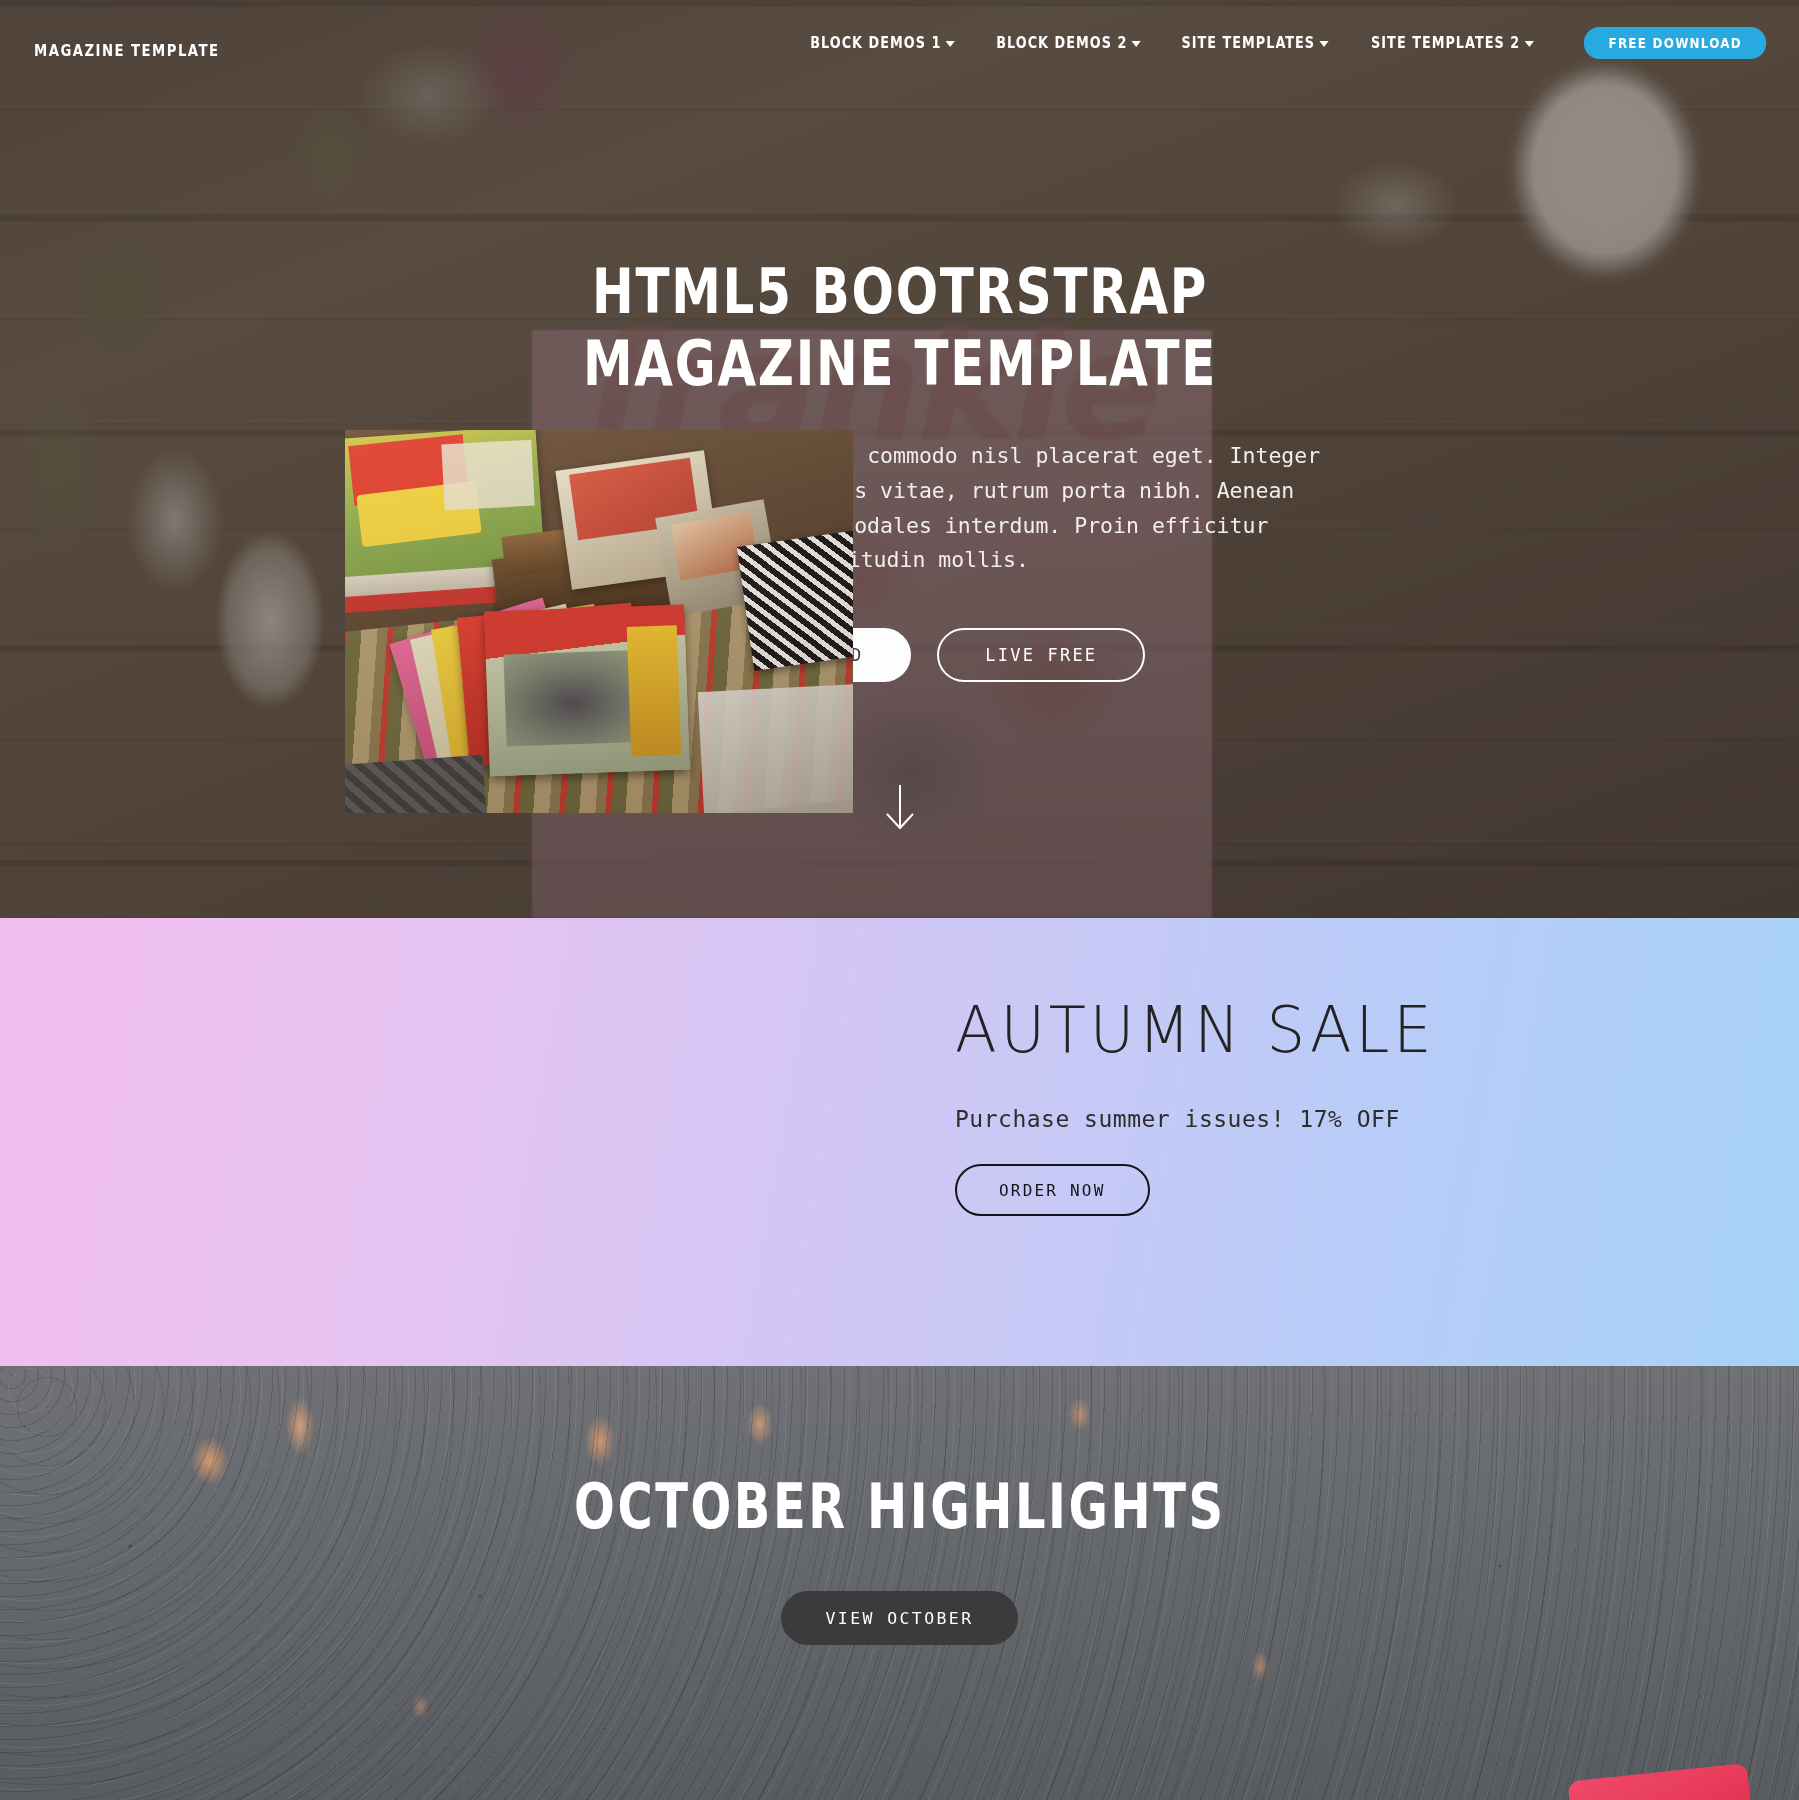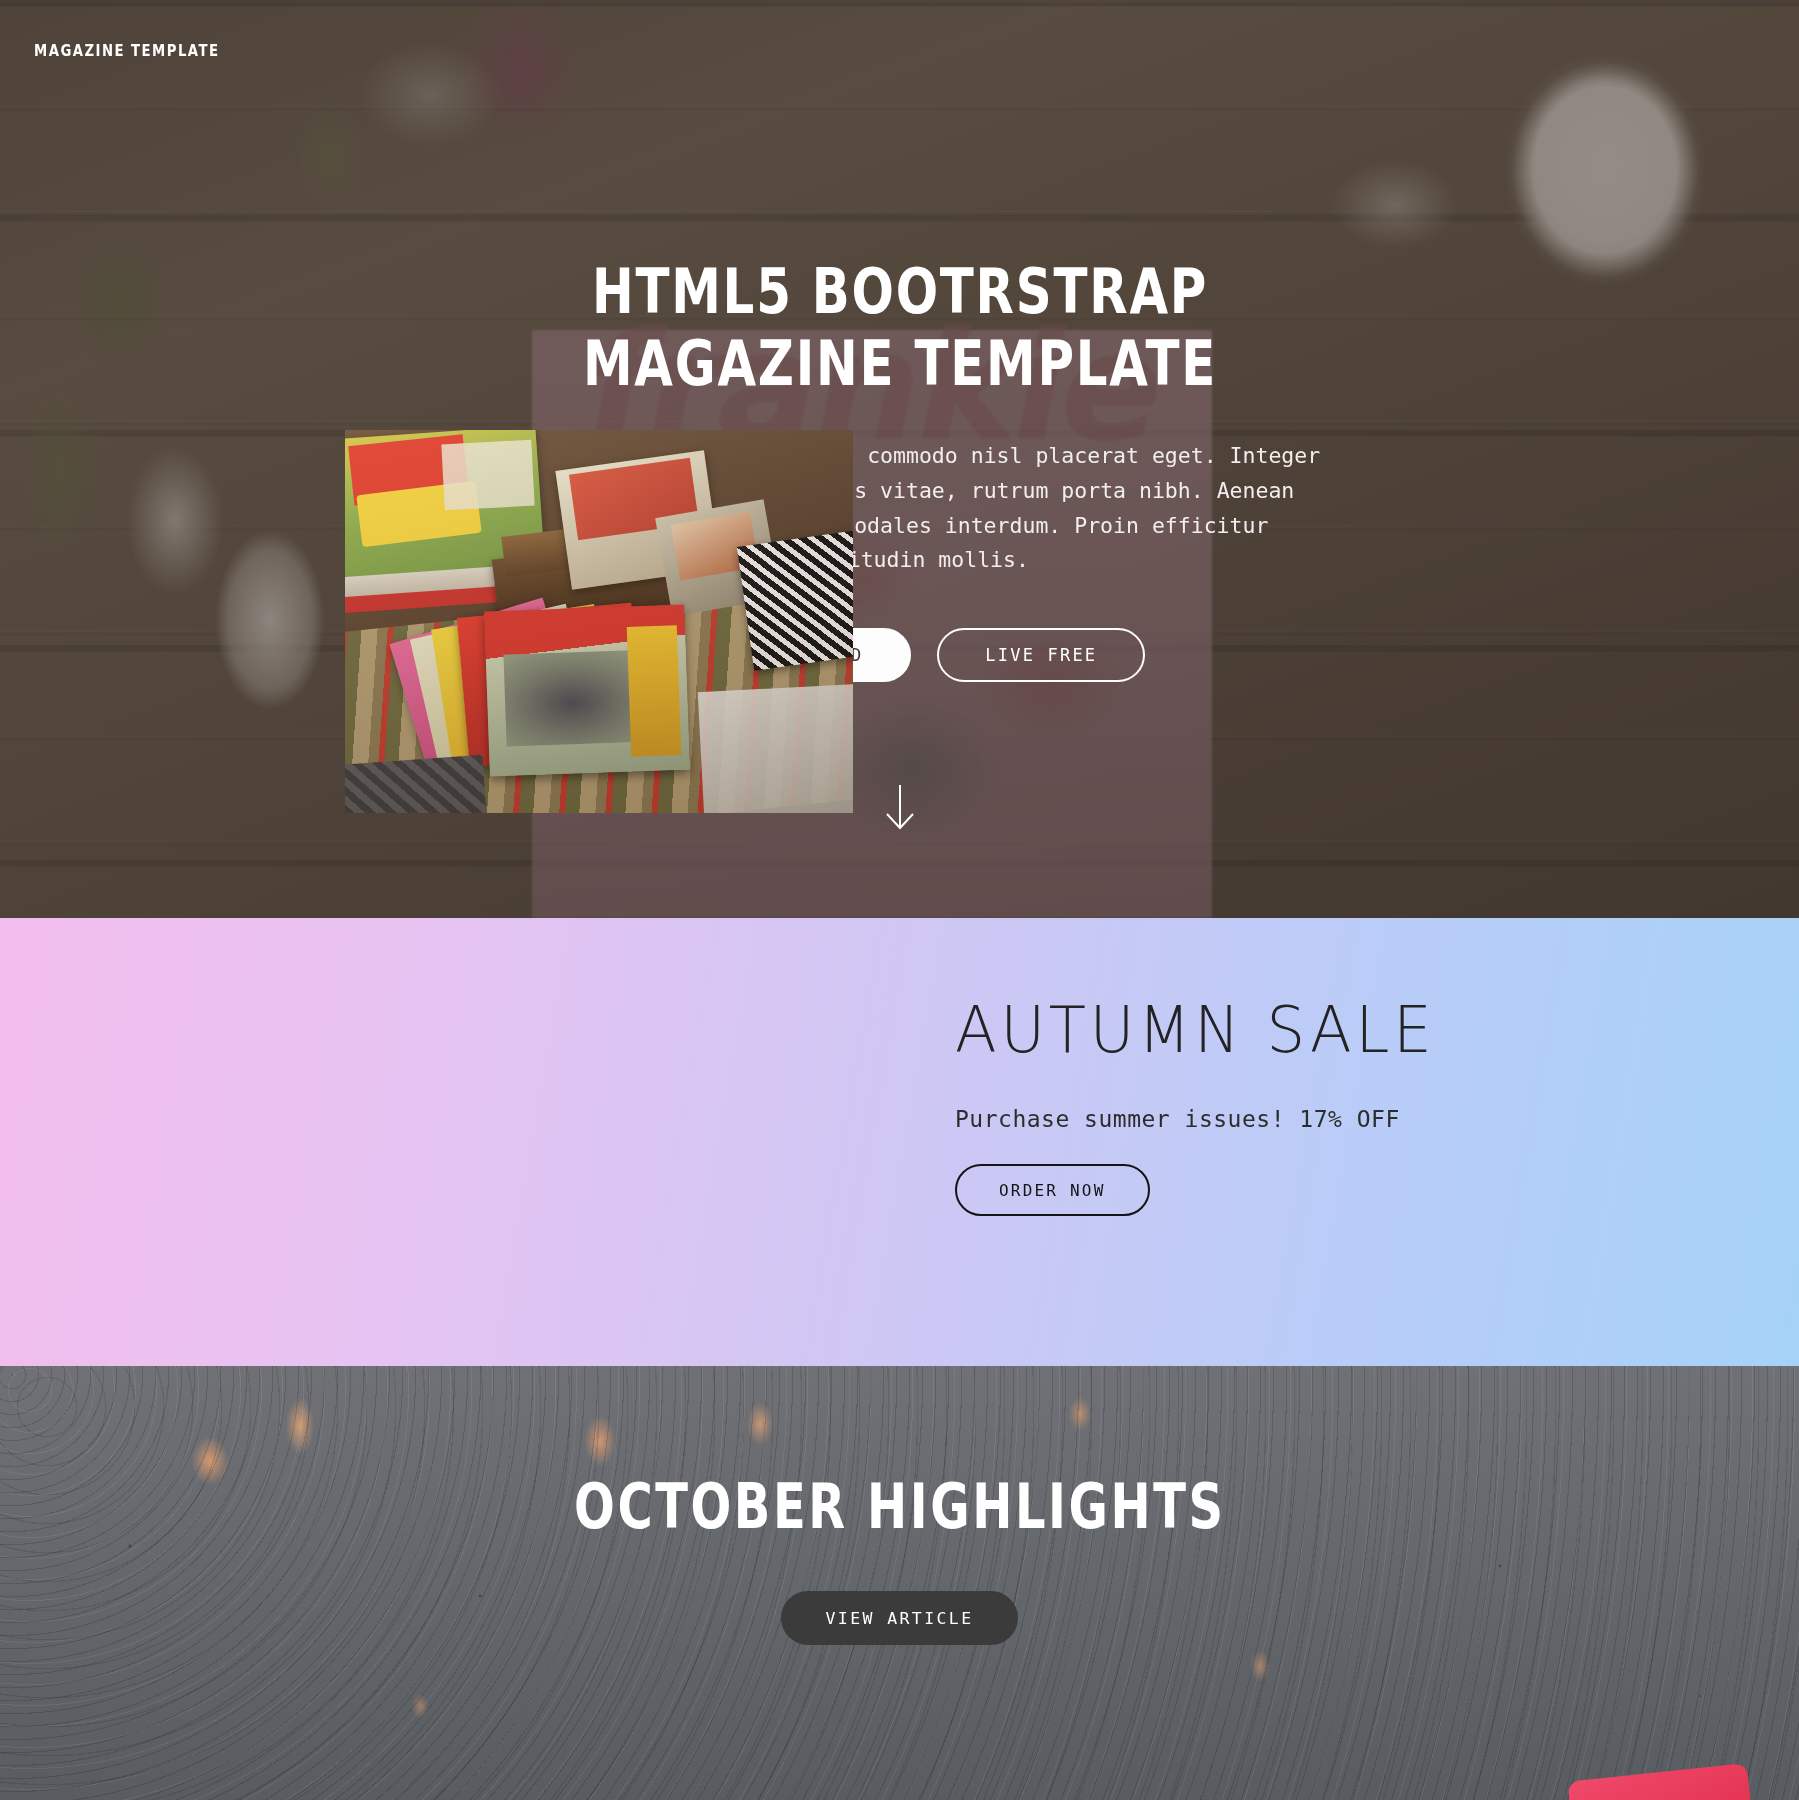--- a/index.html
+++ b/index.html
@@ -372,20 +372,39 @@
 
 <section class="hero">
   <div class="hero-bg"></div>
   <div class="hero-mag">
     <div class="hero-mag-word">frankie</div>
   </div>
   <div class="hero-overlay"></div>
 
   <nav class="navbar">
     <div class="brand">MAGAZINE TEMPLATE</div>
+    <div class="nav-right">
+      <div class="nav-item">
+        <span>BLOCK DEMOS 1</span>
+        <span class="caret"></span>
+      </div>
+      <div class="nav-item">
+        <span>BLOCK DEMOS 2</span>
+        <span class="caret"></span>
+      </div>
+      <div class="nav-item">
+        <span>SITE TEMPLATES</span>
+        <span class="caret"></span>
+      </div>
+      <div class="nav-item">
+        <span>SITE TEMPLATES 2</span>
+        <span class="caret"></span>
+      </div>
+      <div class="nav-cta">FREE DOWNLOAD</div>
+    </div>
   </nav>
 
   <div class="hero-inner">
     <h1 class="hero-title">HTML5 BOOTRSTRAP MAGAZINE TEMPLATE</h1>
     <p class="hero-text">Aenean congue varius nisi, eu commodo nisl placerat eget. Integer dolor velit, tempus ut risus vitae, rutrum porta nibh. Aenean molestie orci nec risus sodales interdum. Proin efficitur sollicitudin mollis.</p>
     <div class="hero-btns">
       <div class="btn btn-white">FREE DOWNLOAD</div>
       <div class="btn btn-outline">LIVE FREE</div>
     </div>
   </div>
@@ -440,15 +459,15 @@
   <div class="hl-noise"></div>
   <div class="hl-skate">
     <div class="deck"></div>
     <div class="deck2"></div>
     <div class="sleeve"></div>
     <div class="arm"></div>
     <div class="head"></div>
   </div>
   <div class="hl-inner">
     <h2 class="hl-title">OCTOBER HIGHLIGHTS</h2>
-    <div class="btn btn-dark">VIEW ARTICLE</div>
+    <div class="btn btn-dark">VIEW OCTOBER</div>
   </div>
 </section>
 
 </body></html>

